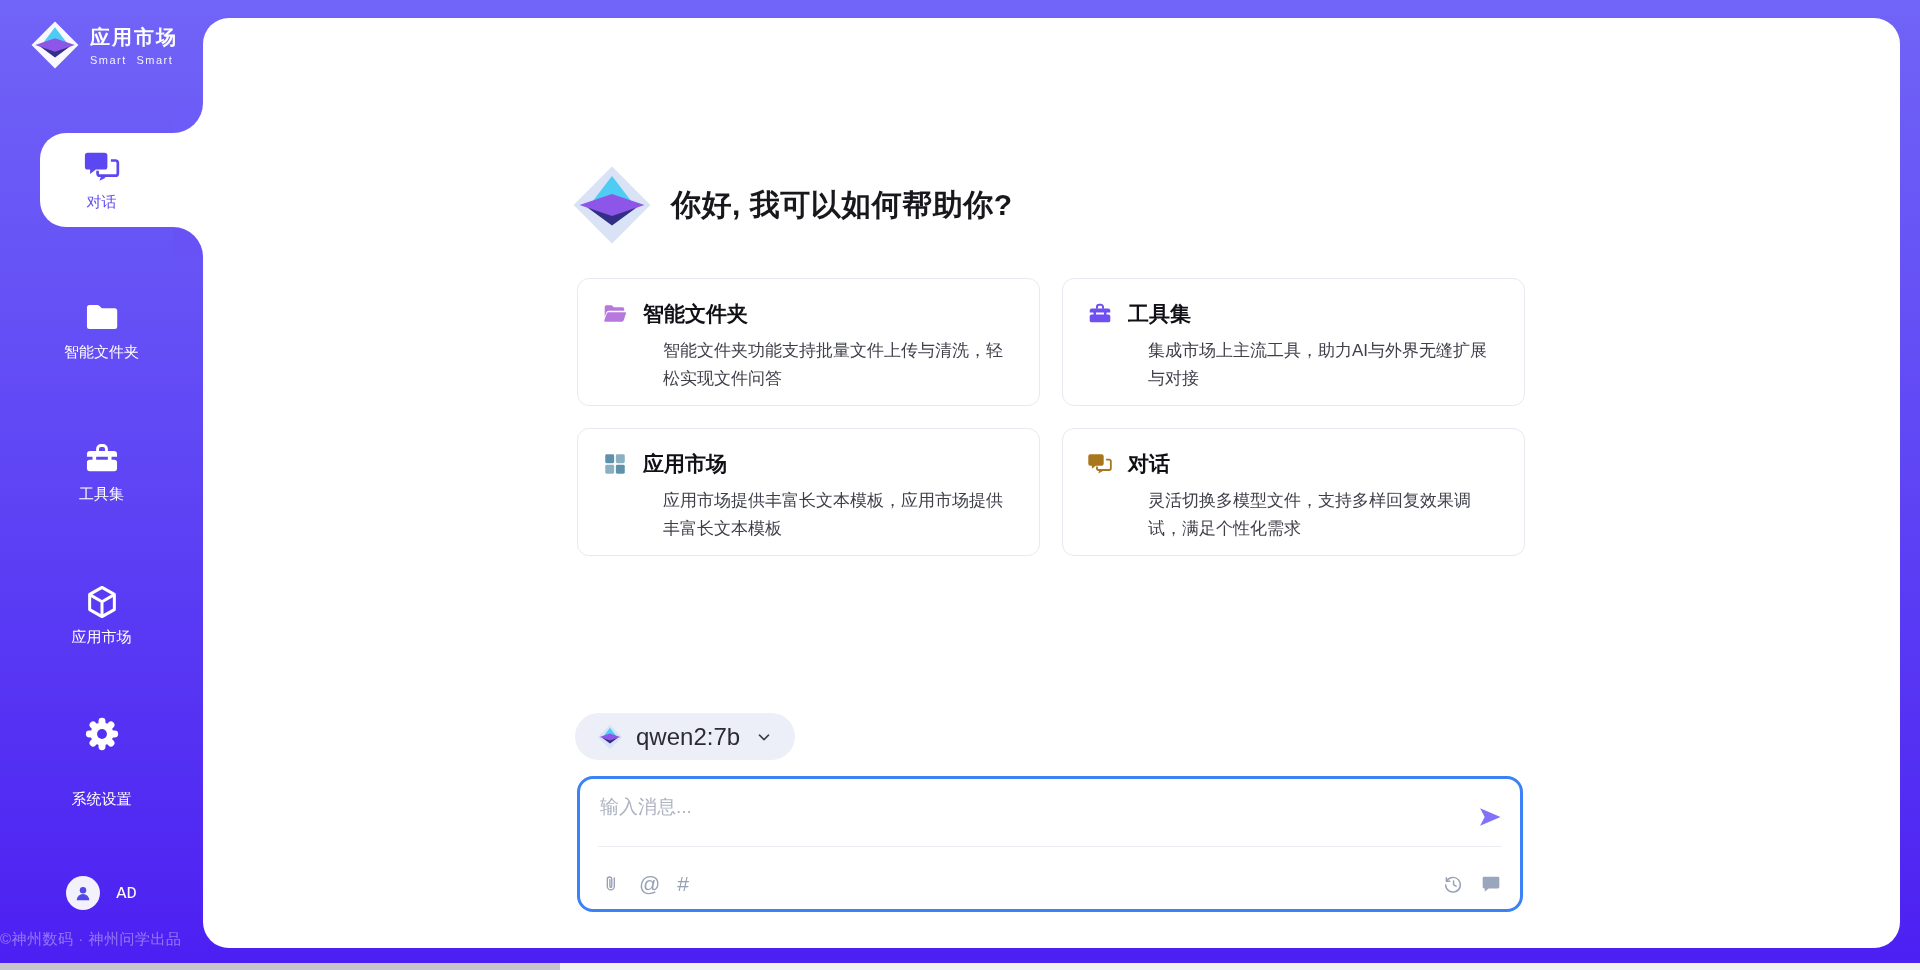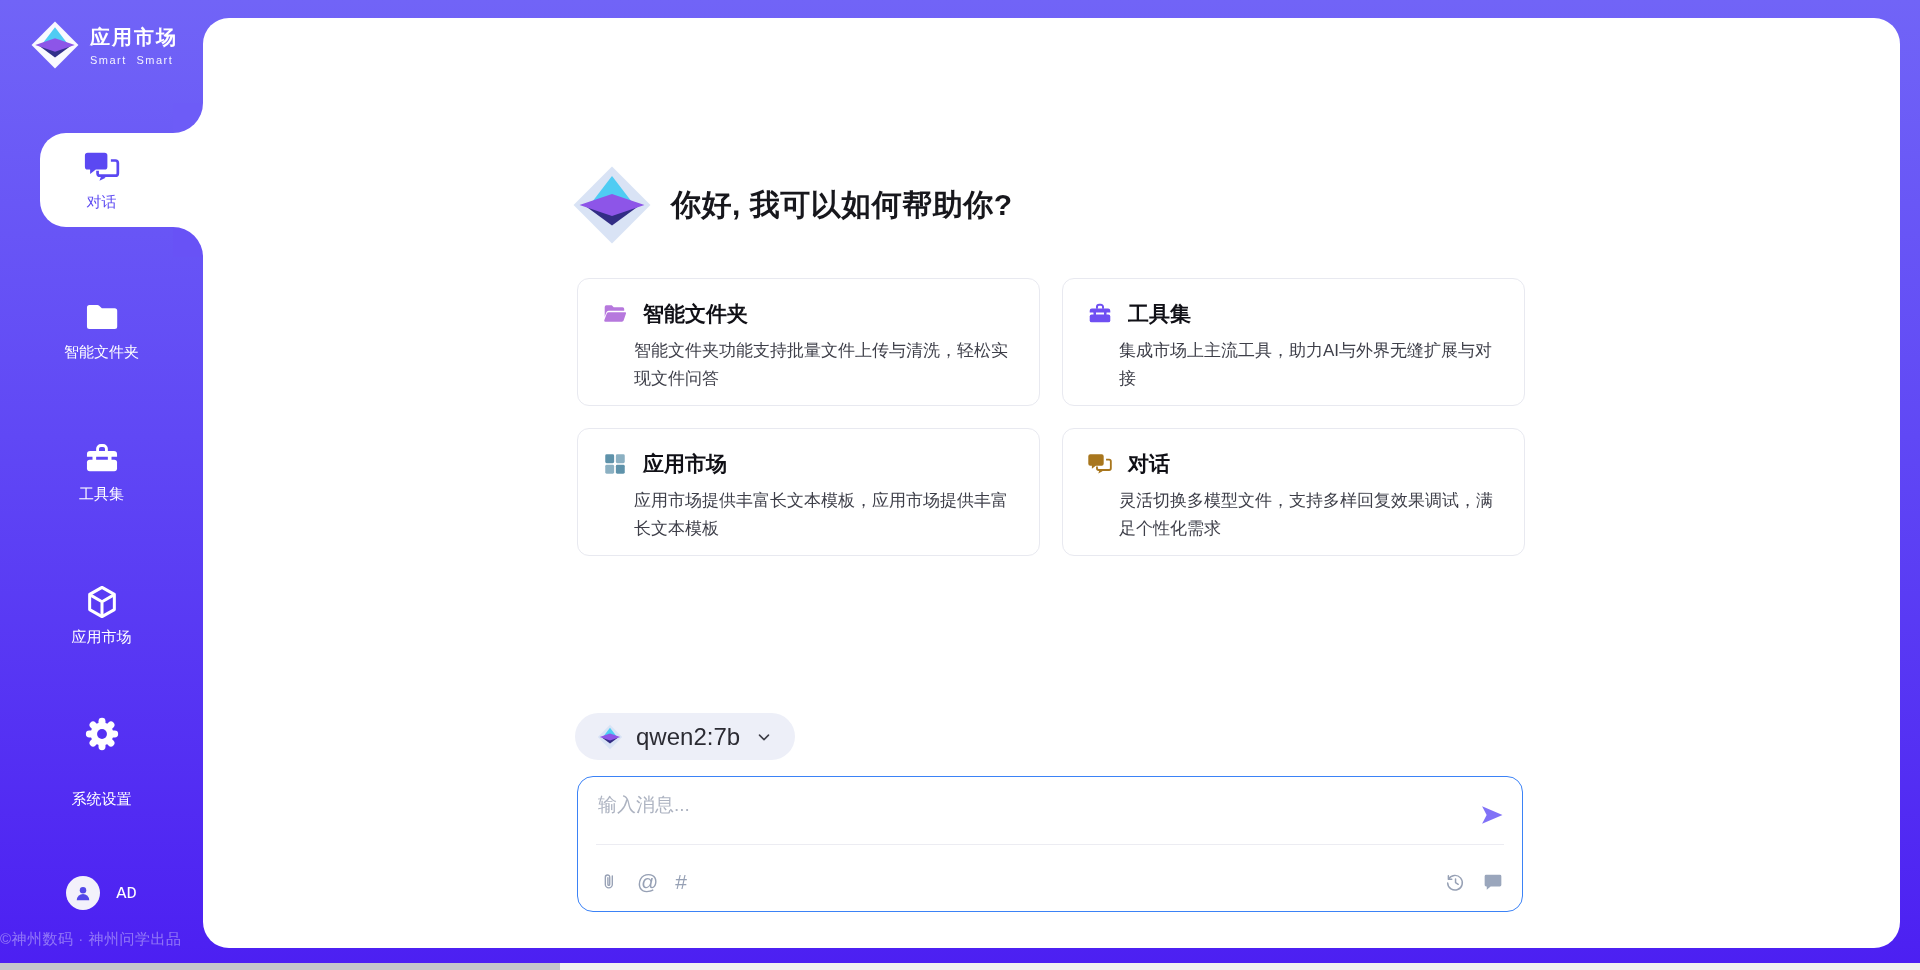--- a/index.html
+++ b/index.html
@@ -23,34 +23,34 @@
   .greeting-text { font-size:30px; font-weight:700; color:#17171c; letter-spacing:.5px; }
 
   
   .cards { position:absolute; left:0; top:260px; width:948px; display:grid;
            grid-template-columns:463px 463px; grid-auto-rows:128px; gap:22px; }
   .card { background:#fff; border:1px solid #e8e9f0; border-radius:12px; padding:21px 24px; cursor:pointer; }
   .card-head { display:flex; align-items:center; gap:15px; }
   .card-icon { width:26px; height:26px; flex:0 0 auto; }
   .card-icon svg { width:100%; height:100%; display:block; }
   .card-title { font-size:21px; font-weight:700; color:#101016; }
-  .card-desc { margin-left:32px; margin-top:9px; font-size:17px; line-height:28px; color:#3e3f49; }
+  .card-desc { margin-left:61px; margin-top:9px; font-size:17px; line-height:28px; color:#3e3f49; }
   .ic-plum { color:#b678dd; } .ic-purple { color:#6f4ff2; }
   .ic-slate { color:#5e92aa; } .ic-amber { color:#a8761d; }
 
   
   .model-pill { position:absolute; left:-2px; top:695px; height:47px; border-radius:24px;
     background:#edeff8; display:inline-flex; align-items:center; gap:13px; padding:0 22px; cursor:pointer; }
   .model-pill .pill-logo { width:26px; height:26px; }
   .model-name { font-size:24px; color:#2b2b33; }
   .chev { width:18px; height:18px; margin-left:2px; }
 
   
   .composer { position:absolute; left:0; top:758px; width:946px; height:136px;
-    border:1px solid #3b82f6; border-radius:16px; background:#fff; }
+    border:3px solid #3b82f6; border-radius:16px; background:#fff; }
   .composer textarea {
     position:absolute; left:0; top:0; width:880px; height:62px; border:none; outline:none; resize:none;
     padding:15px 20px; font-size:19px; font-family:"Liberation Sans",sans-serif; color:#333; background:transparent;
   }
   .composer textarea::placeholder { color:#adb3c1; }
   .send-btn { position:absolute; right:16px; top:24px; width:28px; height:28px; cursor:pointer; }
   .comp-divider { position:absolute; left:18px; right:18px; top:67px; border-top:1px solid #ececf2; }
   .comp-left { position:absolute; left:20px; top:90px; height:30px; display:flex; align-items:center; gap:17px; }
   .comp-right { position:absolute; right:18px; top:90px; height:30px; display:flex; align-items:center; gap:16px; }
   .tool-ic { width:22px; height:22px; color:#97a1b5; cursor:pointer; display:flex; align-items:center; justify-content:center; }

